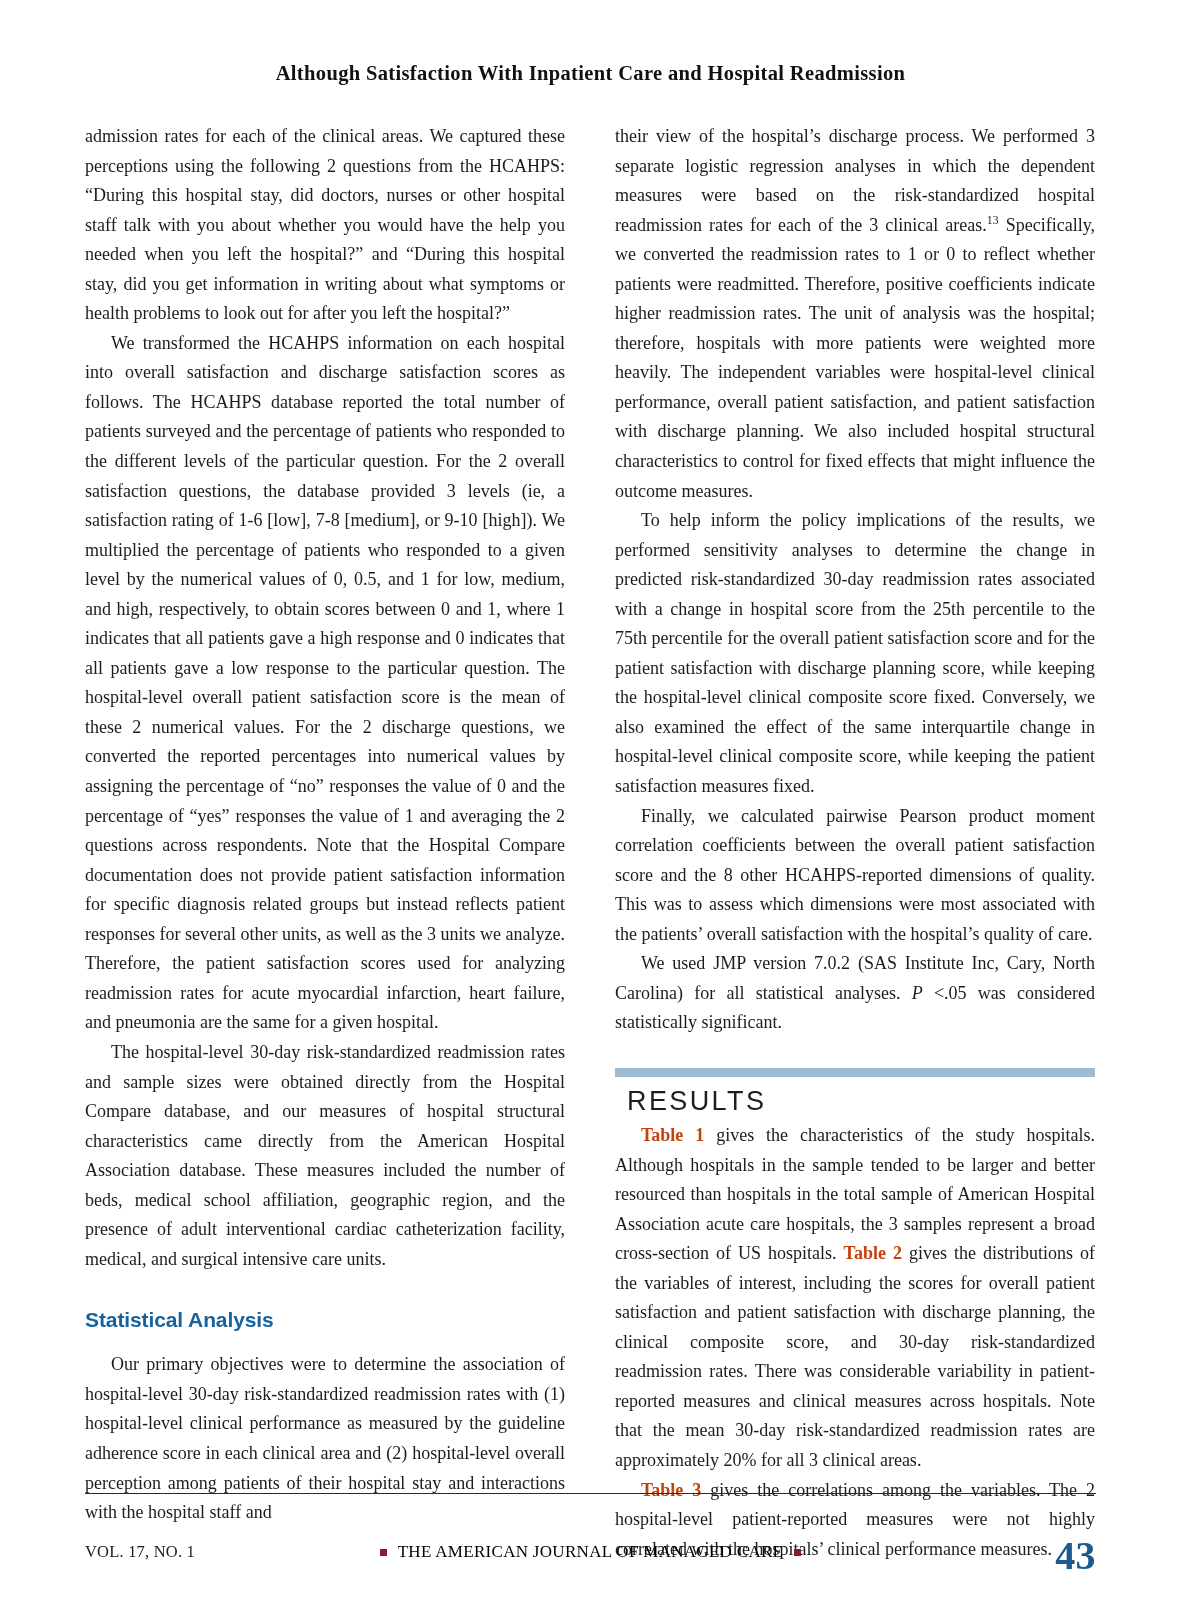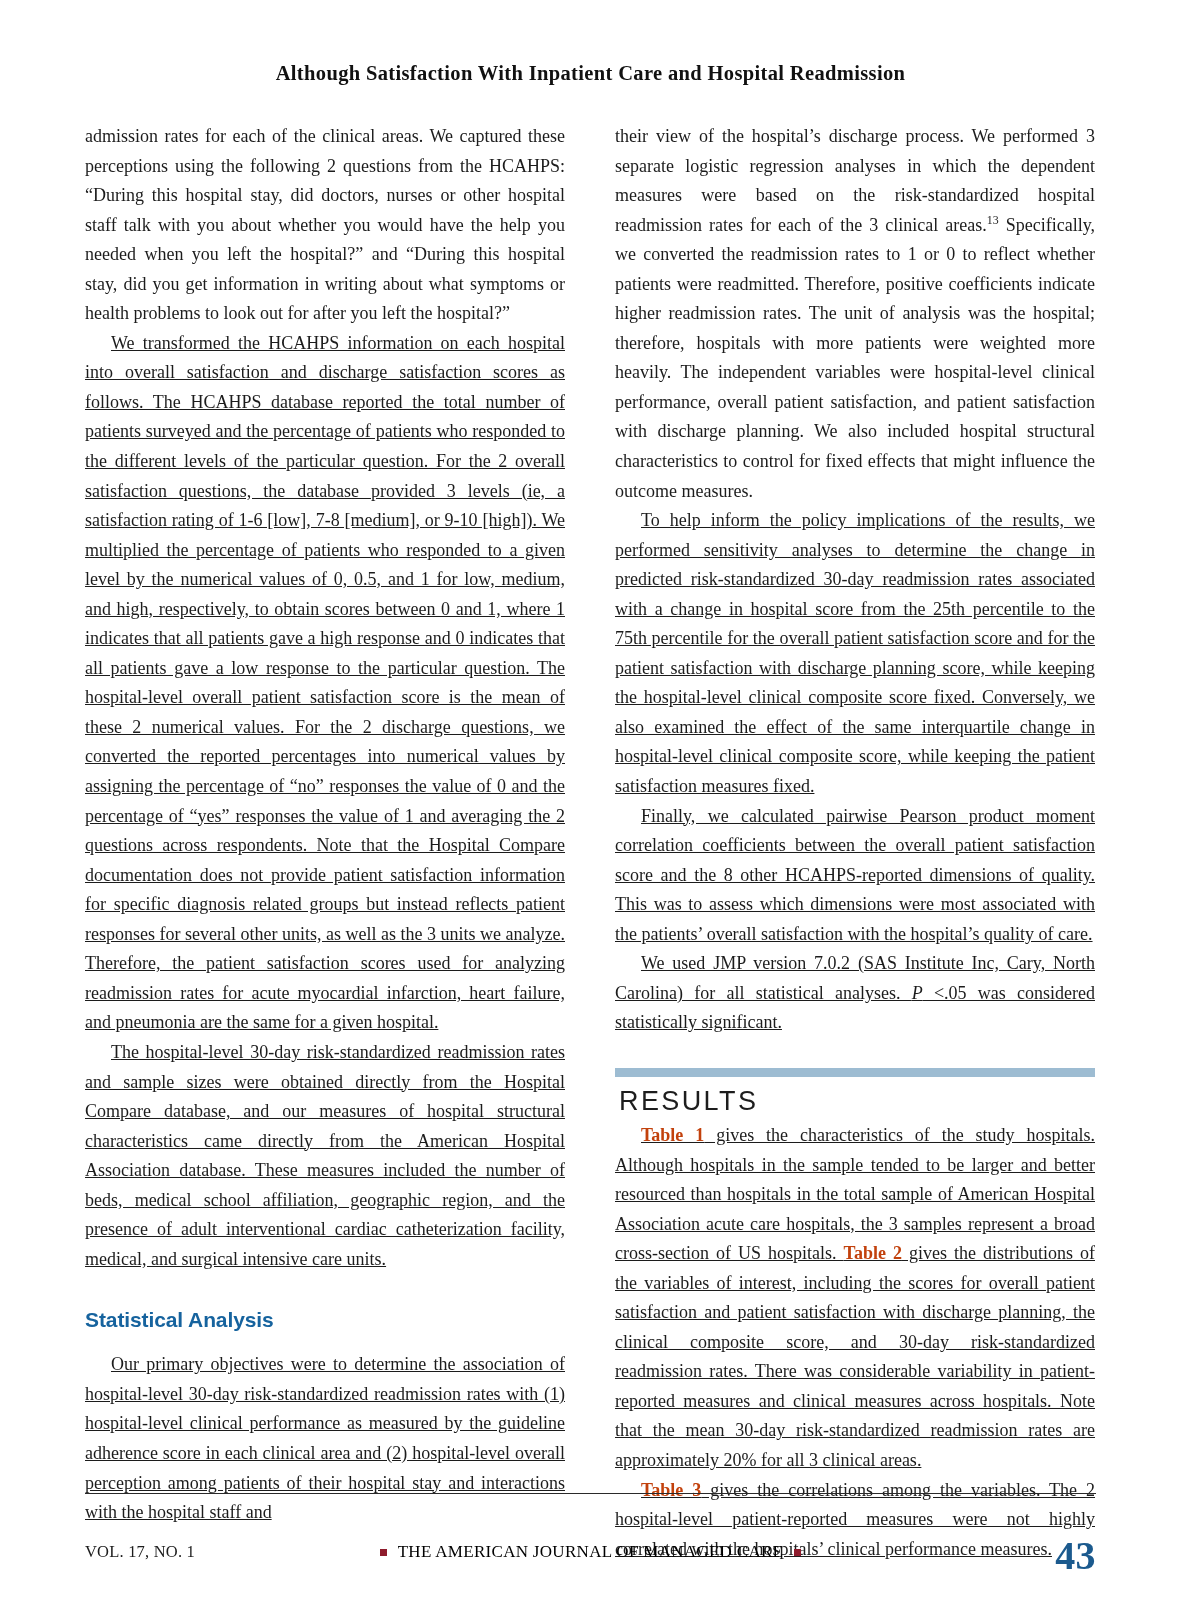--- a/index.html
+++ b/index.html
@@ -59,21 +59,20 @@
     font-size: 18px;
     line-height: 29.55px;
     text-align: justify;
     text-justify: inter-word;
     color: #1c1c1c;
     hyphens: manual;
     font-family: "Liberation Serif", "DejaVu Serif", serif;
   }
   p.body.indent {
     text-indent: 26px;
-    text-decoration: underline;
   }
   p.body.noindent {
     text-indent: 0;
   }
 
   sup.cite {
     font-size: 0.66em;
     vertical-align: super;
     line-height: 0;
     font-family: Liberation Serif, serif;
@@ -105,21 +104,21 @@
   .section-block {
     margin-top: 30px;
   }
   .section-rule {
     width: 100%;
     height: 9px;
     background: #9dbcd2;
     margin-bottom: 9px;
   }
   h2.section-title {
-    margin: 0 0 4px 4px;
+    margin: 0 0 4px 12px;
     padding: 0;
     font-family: "Liberation Sans", "DejaVu Sans", sans-serif;
     font-weight: normal;
     font-size: 27px;
     letter-spacing: 2.4px;
     color: #1d1d1d;
   }
 
   
   .footer-rule {

